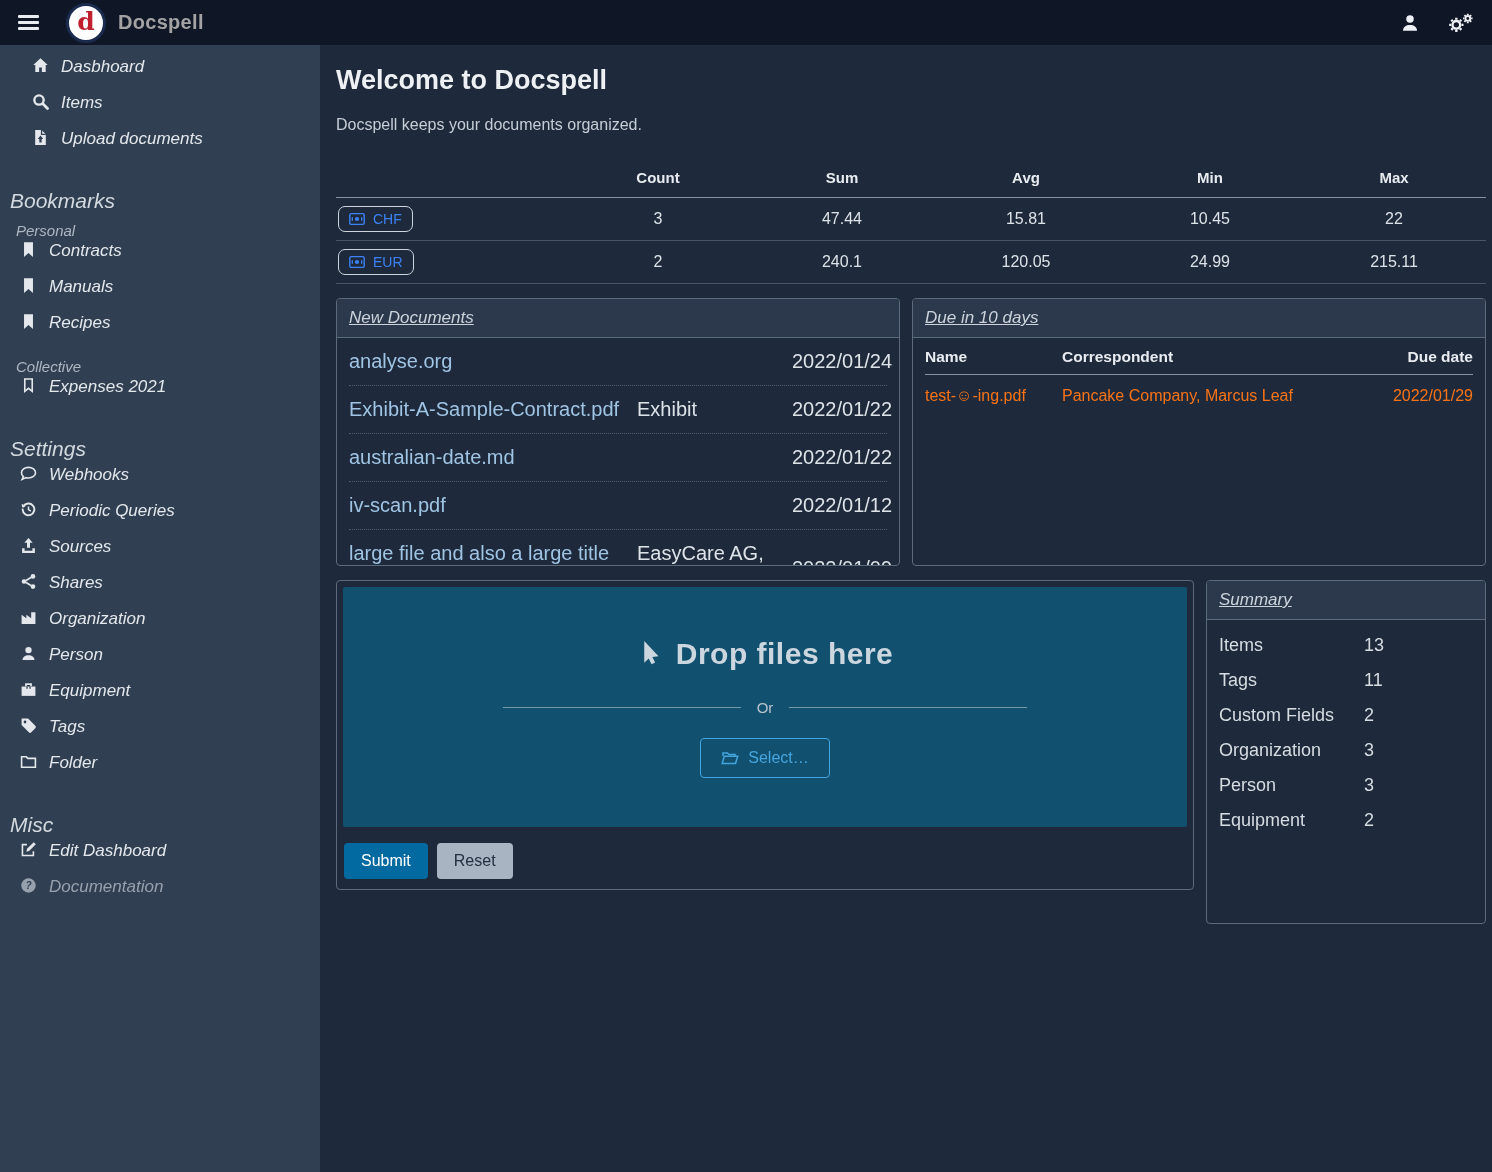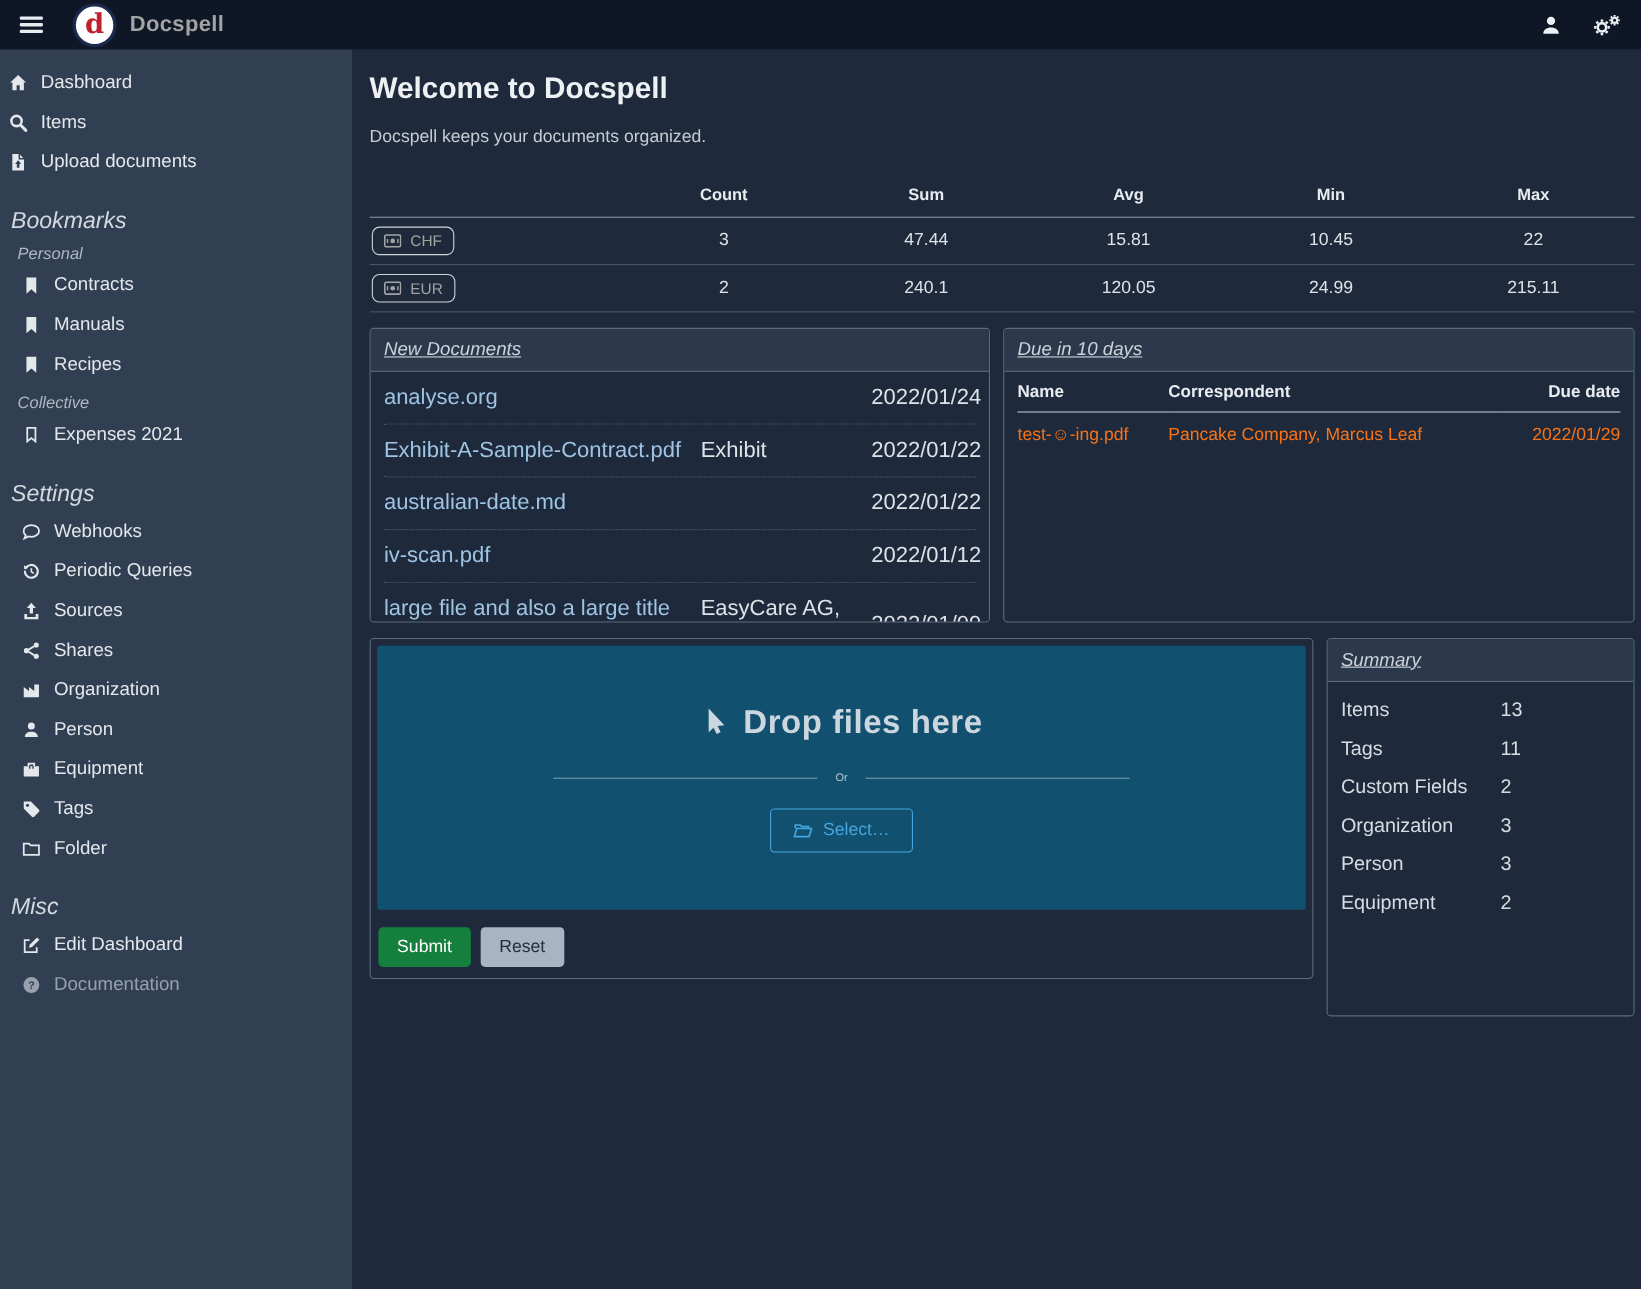--- a/index.html
+++ b/index.html
@@ -14,39 +14,39 @@
   .hamburger div{height:3px;background:#e9edf1;border-radius:1px;}
   .brand{display:flex;align-items:center;margin-left:27px;gap:12px;}
   .logo{width:34px;height:34px;border-radius:50%;background:#ffffff;border:3px solid #1b2b4e;display:flex;align-items:center;justify-content:center;box-sizing:content-box;}
   .logo span{color:#c01f2e;font-family:"DejaVu Serif", serif;font-weight:bold;font-size:25px;line-height:1;position:relative;top:-1px;}
   .app-name{font-size:20px;font-weight:bold;color:#a3a3a3;letter-spacing:.3px;}
   .topbar-right{margin-left:auto;display:flex;align-items:center;gap:26px;color:#eef1f5;}
   .topbar-right .tbtn{cursor:pointer;display:flex;align-items:center;}
   
   .shell{display:flex;height:1127px;}
   aside{width:320px;flex:none;background:#313f53;padding-top:12px;box-sizing:border-box;overflow:hidden;}
-  .side-item{display:flex;align-items:center;height:36px;padding:0 8px;color:#e4e8ec;font-size:17px;cursor:pointer;white-space:nowrap;}
+  .side-item{display:flex;height:36px;padding:0 32px;color:#e4e8ec;font-size:17px;cursor:pointer;white-space:nowrap;font-style:italic;}
   .side-item .icn{margin-right:12px;}
   .section-title{font-style:italic;font-size:21px;color:#d3d9df;padding:0 10px;margin:24px 0 4px;}
   .sub-title{font-style:italic;font-size:15px;color:#aeb7c2;padding:0 16px;margin:9px 0 2px;}
   .side-item.indent{padding-left:20px;}
   .dim{color:#97a1ad;}
   .icn{width:17px;height:17px;flex:none;display:inline-block;}
   .icn svg{display:block;width:100%;height:100%;}
   
   main{flex:1;padding:14px 6px 0 16px;box-sizing:border-box;}
   h1{font-size:27px;font-weight:bold;color:#eef1f4;margin:6px 0 0;}
   .subtitle{margin:20px 0 0;font-size:16px;color:#c6cdd6;}
   
   table.stats{width:100%;border-collapse:collapse;margin-top:26px;table-layout:fixed;}
   table.stats th{font-size:15px;font-weight:bold;text-align:center;padding:9px 0 11px;color:#e8ecf0;border-bottom:1px solid #8494a5;}
   table.stats th.first{width:20%;}
   table.stats td{text-align:center;padding:8px 0;font-size:16px;color:#dde2e8;border-bottom:1px solid #46556a;}
   table.stats td.first{text-align:left;padding-left:2px;}
-  .badge{display:inline-flex;align-items:center;gap:8px;border:1px solid #cdd4dc;border-radius:7px;padding:4px 10px;font-size:14px;color:#a3a3a3;cursor:pointer;}
+  .badge{display:inline-flex;align-items:center;gap:8px;border:1px solid #cdd4dc;border-radius:7px;padding:4px 10px;font-size:14px;color:#3b82f6;cursor:pointer;}
   .badge .icn{width:16px;height:14px;}
   
   .panel-row{display:flex;gap:12px;margin-top:14px;align-items:stretch;}
   .panel{border:1px solid #5c6b7c;border-radius:4px;background:#1e2a3b;box-sizing:border-box;overflow:hidden;}
   .panel-head{background:#2c394d;padding:9px 12px;font-style:italic;font-size:17px;color:#ccd3db;border-bottom:1px solid #5c6b7c;text-decoration:underline;}
   .panel-body{padding:0 12px;}
   .p-newdocs{width:564px;height:268px;}
   .p-due{flex:1;height:268px;}
   .doc-row{display:flex;align-items:center;padding:9px 0;border-bottom:1px dotted #4a5b6e;font-size:20px;}
   .doc-row:last-child{border-bottom:none;}
@@ -56,27 +56,27 @@
   table.due{width:100%;border-collapse:collapse;font-size:16px;}
   table.due th{text-align:left;font-weight:bold;padding:10px 0 8px;border-bottom:1px solid #8494a5;color:#e8ecf0;font-size:15.5px;}
   table.due td{padding:12px 0;color:#f97316;vertical-align:top;}
   table.due th:last-child,table.due td:last-child{text-align:right;}
   .due-name{cursor:pointer;}
   
   .p-upload{width:858px;height:310px;padding:6px;}
   .dropzone{background:#11506f;height:240px;border-radius:2px;display:flex;flex-direction:column;align-items:center;justify-content:center;cursor:pointer;}
   .drop-title{display:flex;align-items:center;gap:15px;font-size:30px;font-weight:bold;color:#ccd6df;letter-spacing:.5px;}
   .drop-title .icn{width:24px;height:28px;}
-  .or-row{display:flex;align-items:center;gap:16px;width:62%;margin:28px auto 0;color:#b9c3cd;font-size:10px;}
+  .or-row{display:flex;align-items:center;gap:16px;width:62%;margin:28px auto 0;color:#b9c3cd;font-size:15px;}
   .or-row .line{flex:1;height:1px;background:rgba(255,255,255,.42);}
   .select-btn{margin-top:22px;border:1px solid #45a5de;color:#45a5de;padding:10px 20px;border-radius:4px;font-size:16px;display:inline-flex;gap:9px;align-items:center;background:transparent;cursor:pointer;font-family:inherit;}
   .select-btn .icn{width:18px;height:16px;}
   .btn-row{margin-top:16px;display:flex;gap:9px;padding-left:1px;}
   .btn{border:none;padding:9px 17px;font-size:16px;border-radius:4px;cursor:pointer;font-family:inherit;}
-  .btn.submit{background:#15803d;color:#ffffff;}
+  .btn.submit{background:#0369a1;color:#ffffff;}
   .btn.reset{background:#a9b4c2;color:#232e40;}
   .p-summary{flex:1;height:344px;}
   .sum-row{display:flex;padding:7px 0;font-size:18px;color:#d6dce2;}
   .sum-row:first-child{margin-top:8px;}
   .sum-label{width:145px;}
 </style>
 </head>
 <body>
 
 <div class="topbar">

